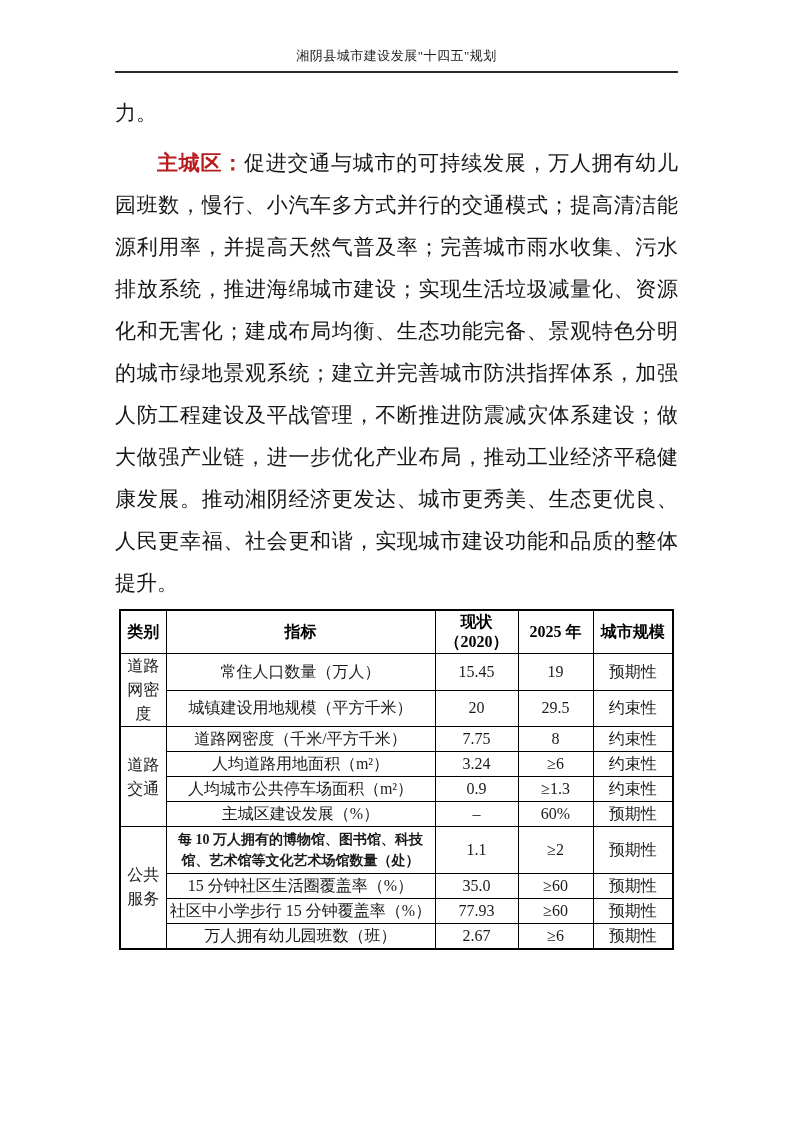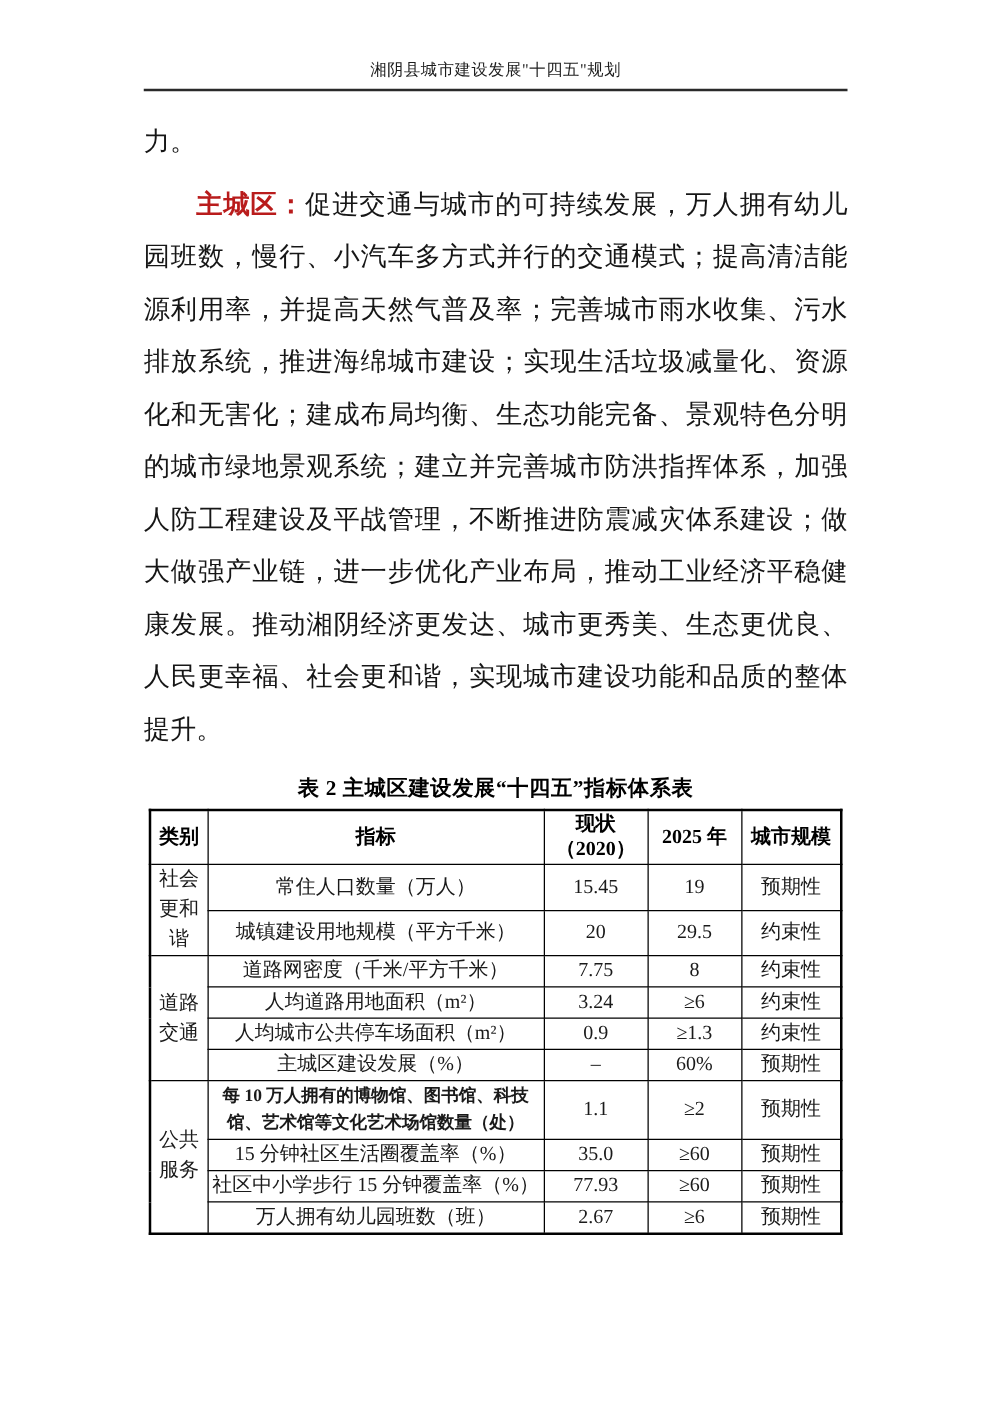--- a/index.html
+++ b/index.html
@@ -76,21 +76,20 @@
     <span>湘阴县城市建设发展"十四五"规划</span>
   </div>
 
   <div class="content">
 
     <p class="para">力。</p>
 
     <p class="para indent gap-top"><span class="lead">主城区：</span><span>促进交通与城市的可持续发展，万人拥有幼儿园班数，慢行、小汽车多方式并行的交通模式；提高清洁能源利用率，并提高天然气普及率；完善城市雨水收集、污水排放系统，推进海绵城市建设；实现生活垃圾减量化、资源化和无害化；建成布局均衡、生态功能完备、景观特色分明的城市绿地景观系统；建立并完善城市防洪指挥体系，加强人防工程建设及平战管理，不断推进防震减灾体系建设；做大做强产业链，进一步优化产业布局，推动工业经济平稳健康发展。推动湘阴经济更发达、城市更秀美、生态更优良、人民更幸福、社会更和谐，实现城市建设功能和品质的整体提升。</span></p>
 
 
-    <div class="table-title">表 2 主城区建设发展“十四五”指标体系表</div>
 
     <table class="indicator-table">
       <colgroup>
         <col style="width:46px">
           <col style="width:269px">
           <col style="width:83px">
           <col style="width:75px">
           <col style="width:80px">
       </colgroup>
       <thead>
@@ -100,21 +99,21 @@
           <th class="hdr-two-line">
             <div>现状</div>
             <div>（2020）</div>
           </th>
           <th>2025 年</th>
           <th>城市规模</th>
         </tr>
       </thead>
       <tbody>
         <tr>
-          <td class="cat" rowspan="2">社会更和谐</td>
+          <td class="cat" rowspan="2">道路网密度</td>
           <td>常住人口数量（万人）</td>
           <td>15.45</td>
           <td>19</td>
           <td>预期性</td>
         </tr>
         <tr>
           <td>城镇建设用地规模（平方千米）</td>
           <td>20</td>
           <td>29.5</td>
           <td>约束性</td>

